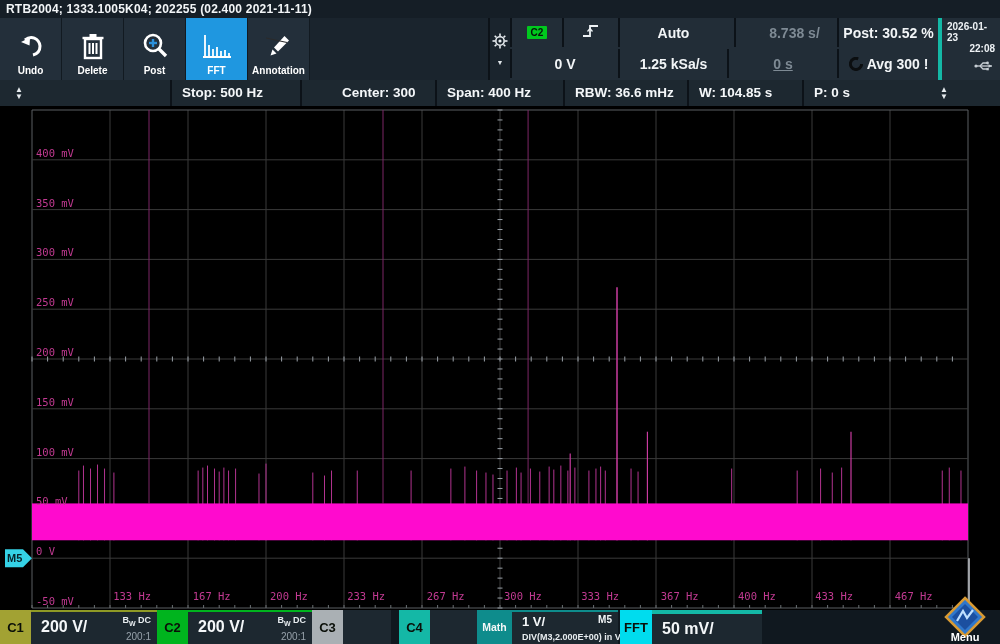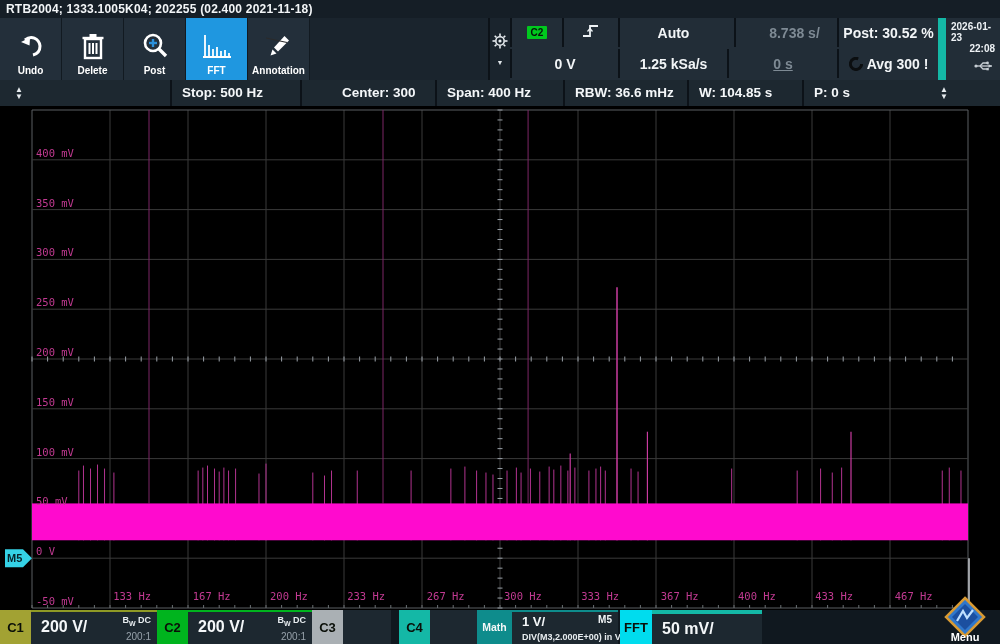--- a/index.html
+++ b/index.html
@@ -39,21 +39,21 @@
     font-size:14px; font-weight:bold; display:flex; align-items:center; justify-content:center;
     border-left:2px solid #0c1218; cursor:pointer;
   }
   .tcell.dim { color:#7e8a94; }
   .trow2 { top:31px; } .trow1 { top:0; }
   .badge-c2 {
     background:#00c81e; color:#05130a; font-size:10px; font-weight:bold;
     padding:1px 4px; border-radius:1px;
   }
   #dt-cell {
-    position:absolute; left:428px; top:0; width:62px; height:62px; border-left:8px solid #14b8a6;
+    position:absolute; left:428px; top:0; width:62px; height:62px; border-left:4px solid #14b8a6;
     display:flex; flex-direction:column; align-items:flex-end; justify-content:flex-start;
     color:#eef2f5; font-size:10px; font-weight:bold; padding:3px 5px;
   }
   #dt-cell .usb { margin-top:6px; align-self:flex-end; }
   
   #freqbar { position:absolute; left:0; top:80px; width:1000px; height:26px; background:#1d2830; }
   .fcell {
     position:absolute; top:0; height:26px; color:#f4f7f9; font-size:13.5px; font-weight:bold;
     line-height:26px; padding-left:10px; border-left:2px solid #0c1218; cursor:pointer;
   }
@@ -85,21 +85,21 @@
     position:absolute; left:0; bottom:1px; width:70px; text-align:center;
     color:#fff; font-size:11px; font-weight:bold;
   }
 </style>
 </head>
 <body>
 
 <div id="screen">
 
   <div id="titlebar">
-    <span>RTB2004; 1333.1005K04; 202255 (02.400 2021-11-18)</span>
+    <span>RTB2004; 1333.1005K04; 202255 (02.400 2021-11-11)</span>
   </div>
 
   <div id="toolbar">
     <div id="toolbar-buttons" style="display:flex;">
         <div class="tbtn">
           <span class="ticon">
             <svg width="28" height="26" viewBox="0 0 28 26">
               <path d="M 8,7 C 14,2 22,5 23,13 23,18 20,21 16,22" fill="none" stroke="#fff" stroke-width="3"></path>
               <polygon points="4,9 13,4.5 12.5,12.5" fill="#fff"></polygon>
             </svg>

